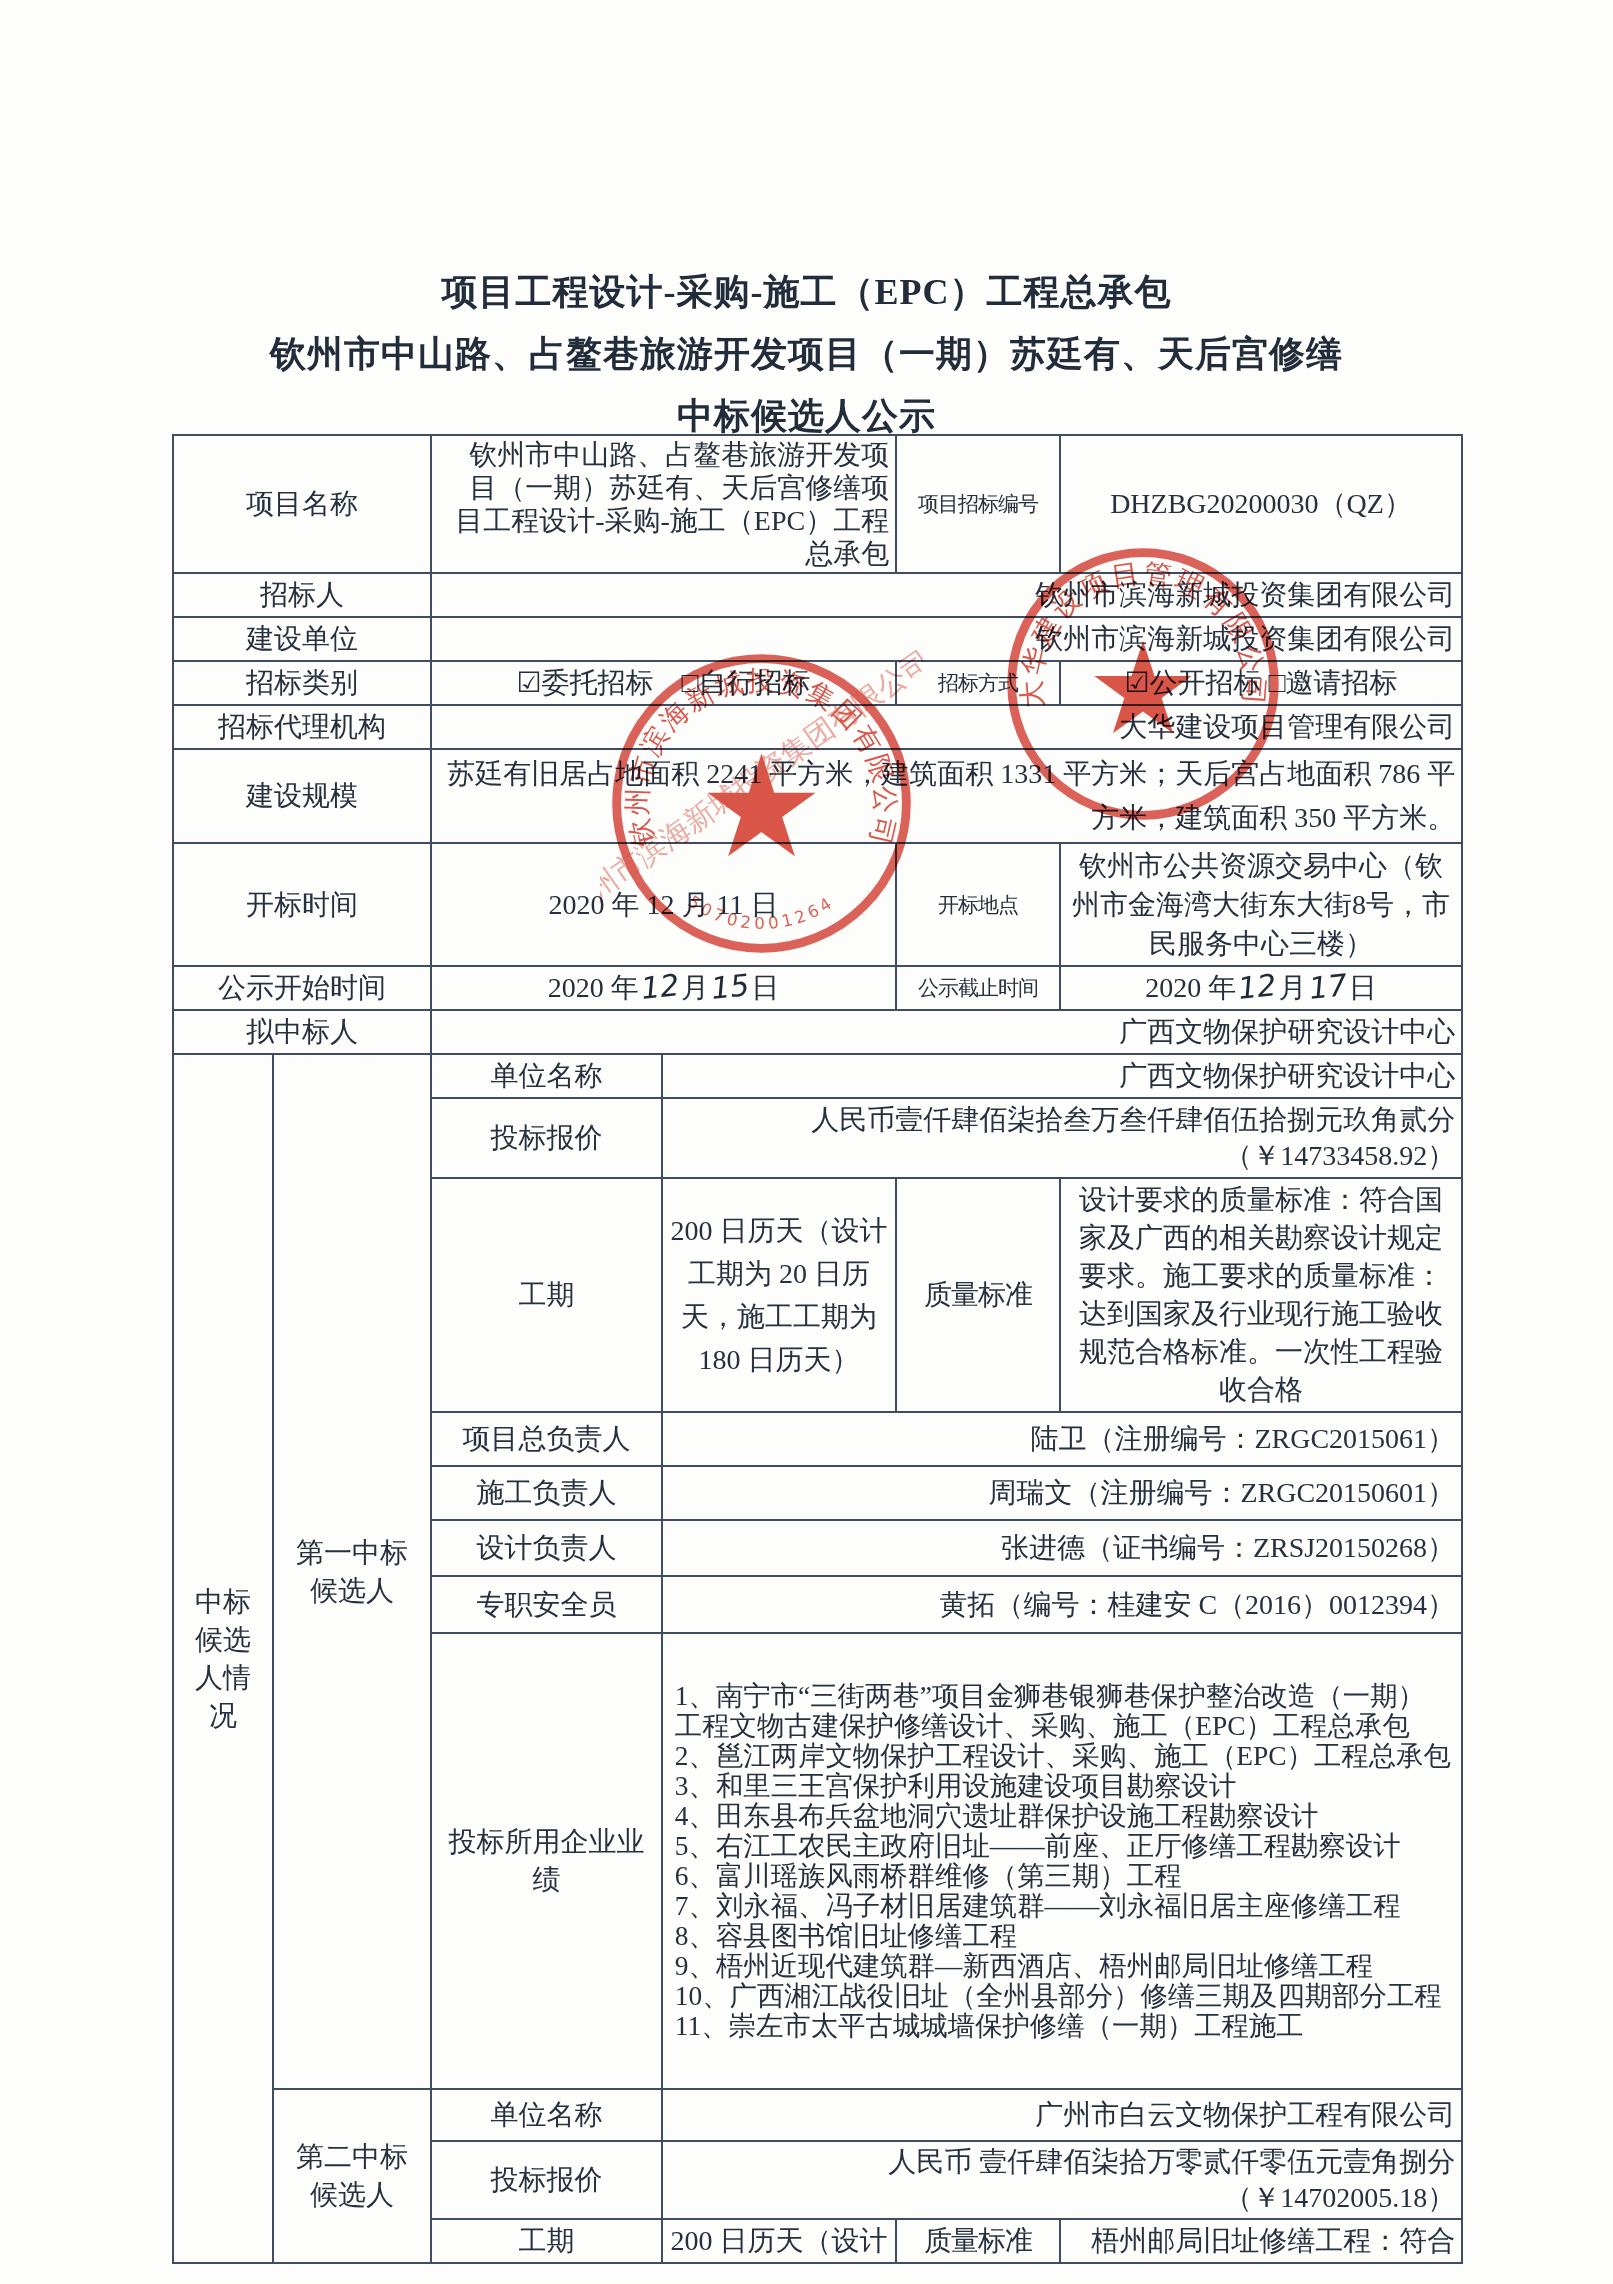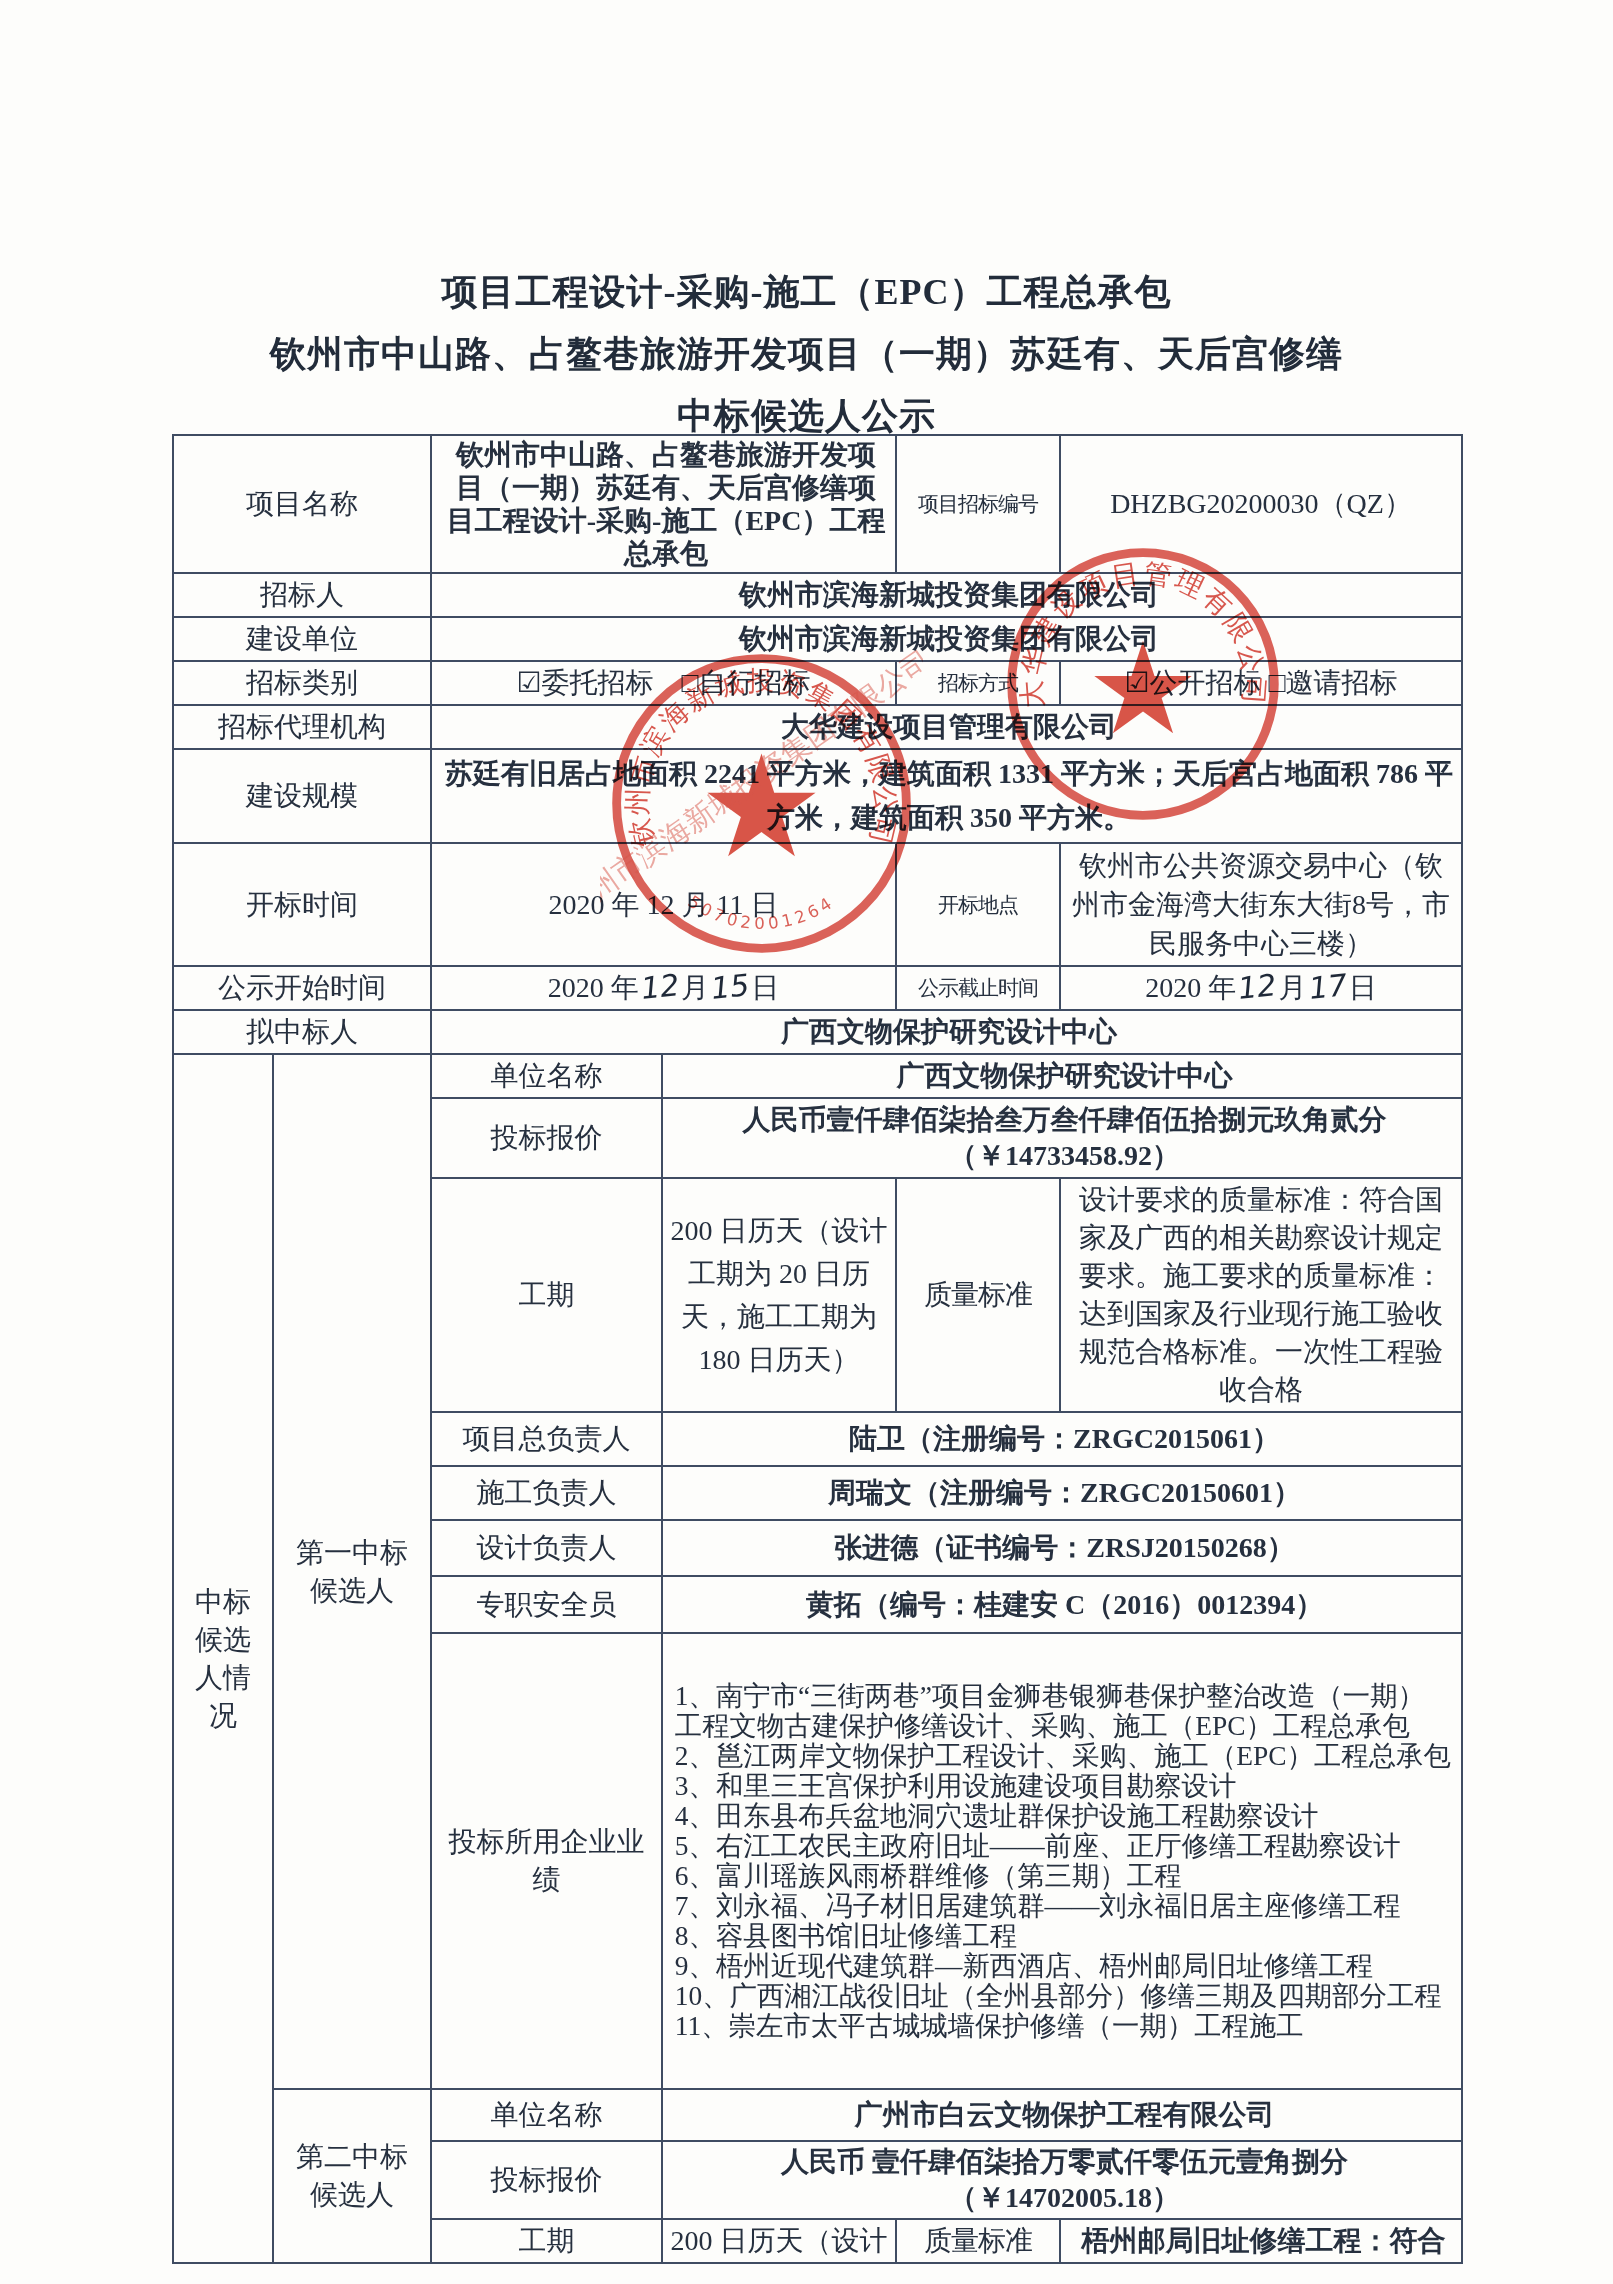--- a/index.html
+++ b/index.html
@@ -4,21 +4,21 @@
 <style>
   html,body {margin:0; padding:0; background:#e8e8e8;}
   .page {position:relative; width:1613px; height:2285px; background:#fdfdfb;
          font-family:"Liberation Serif","DejaVu Serif",serif; color:#26303f; overflow:hidden;}
   .title {position:absolute; left:0; right:0; top:261px; text-align:center;
           font-size:36px; font-weight:bold; line-height:62px; letter-spacing:1px; color:#222c3a;}
   table.doc {position:absolute; left:172px; top:434px; width:1289px;
              border-collapse:collapse; table-layout:fixed; font-size:28px; color:#26303f;}
   td {border:2px solid #3f4c62; text-align:center; vertical-align:middle;
       padding:2px 5.9px; overflow:hidden;}
-  td.left {text-align:center; padding-left:11px;font-weight:bold;}
+  td.left {text-align:right; padding-left:11px;}
   .pname {line-height:33px;}
   .scale {line-height:44px;}
   .place {line-height:39px;}
   .qual  {line-height:38px;}
   .dur   {line-height:43px;}
   .price1 {line-height:36px;}
   .lab5 {font-size:21px; letter-spacing:-1px; white-space:nowrap; padding:2px 0;}
   .perfcell {text-align:left; padding:5.9px 9.8px 5.9px 11.8px;}
   .perf-line {font-size:27.4px; line-height:30px; text-align:left;}
   .date-part {margin:0 2px;}

